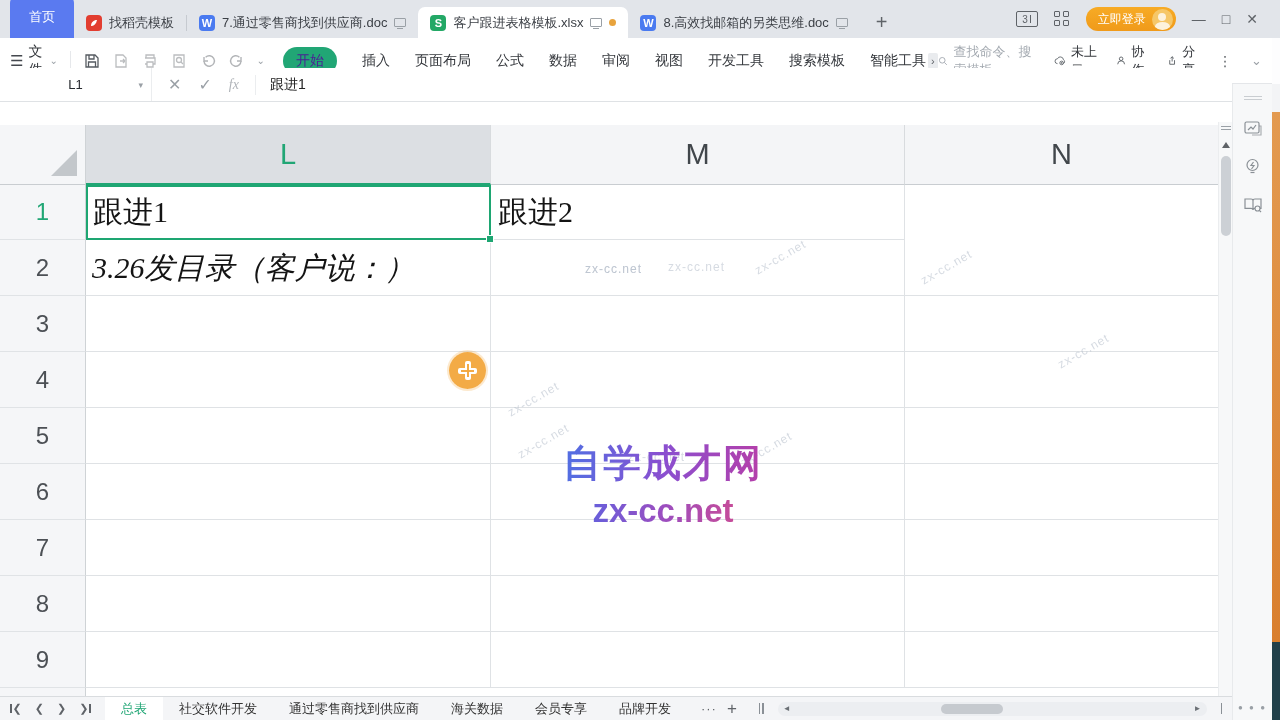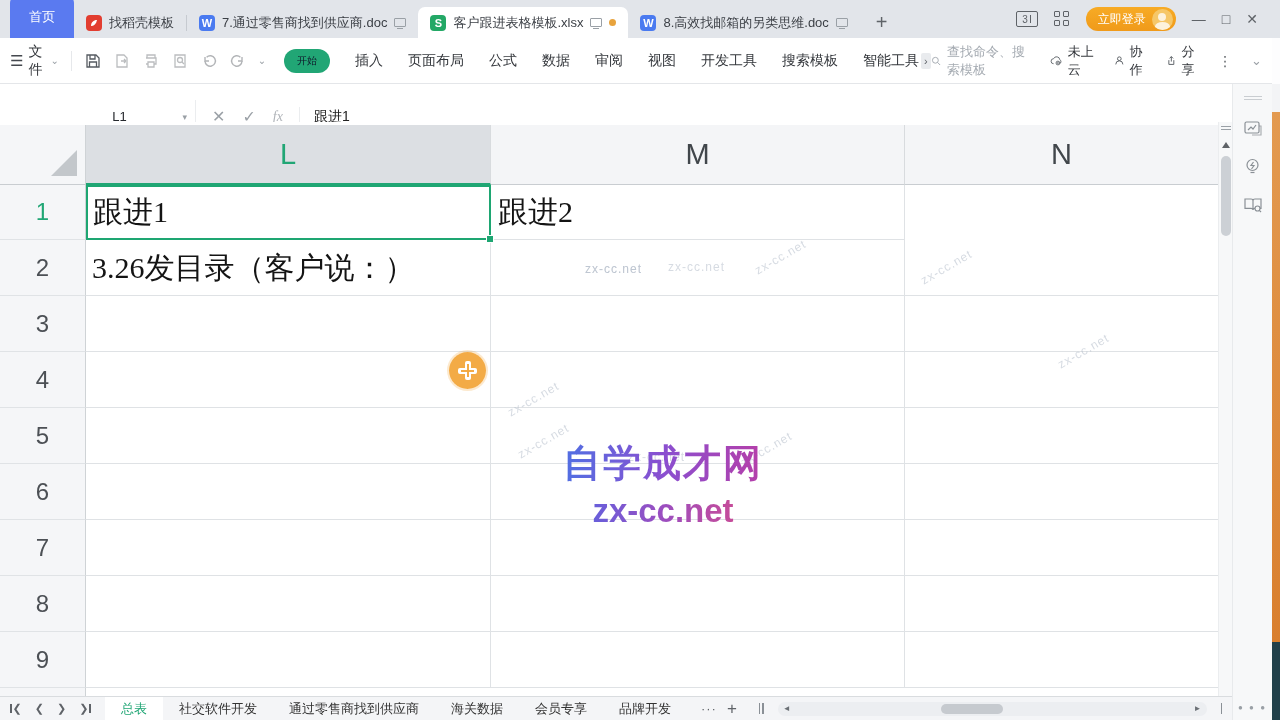--- a/index.html
+++ b/index.html
@@ -39,31 +39,31 @@
   
   #menubar { position:absolute; left:0; top:38px; width:1272px; height:46px; background:#fff; border-bottom:1px solid #e4e6e9;
              display:flex; align-items:center; padding:0 10px; }
   .file-group { display:flex; align-items:center; gap:5px; font-size:14px; color:#35383d; }
   .ham { font-size:15px; color:#44484e; }
   .tinycaret { font-size:10px; color:#9aa0a6; }
   .qdiv { width:1px; height:20px; background:#e6e8eb; margin:0 12px; }
   .qbar { display:flex; align-items:center; gap:11px; }
   .qbar svg { display:block; }
   .rtabs { display:flex; align-items:center; gap:25px; margin-left:18px; font-size:14px; color:#35383d; white-space:nowrap; }
-  .pill { background:#21a675; color:#0f172a; padding:5px 13px; border-radius:15px; font-size:10px;text-align:center; }
+  .pill { background:#21a675; color:#4c1d95; padding:5px 13px; border-radius:15px; font-size:14px;text-align:center; }
   .smart { display:flex; align-items:center; gap:2px; }
   .smart .chev { background:#e9ebee; color:#5f6368; font-size:11px; padding:2px 3px; border-radius:2px; }
   .mright { margin-left:auto; display:flex; align-items:center; gap:18px; }
   .searchbox { display:flex; align-items:center; gap:6px; color:#a4aab1; font-size:13px; }
   .mitem { display:flex; align-items:center; gap:5px; font-size:13px; color:#35383d; }
   .vdots { color:#5f6368; font-size:14px; letter-spacing:1px; }
 
   
-  #formulabar { position:absolute; left:0; top:100px; width:1232px; height:34px; background:#fff;
-                border-bottom:1px solid #dfe2e5; display:flex; align-items:center;padding-left:44px; }
+  #formulabar { position:absolute; left:0; top:68px; width:1232px; height:34px; background:#fff;
+                border-bottom:1px solid #dfe2e5; display:flex; align-items:center; }
   .namebox { width:152px; height:100%; display:flex; align-items:center; position:relative; border-right:1px solid #ebedef; }
   .namebox .nbtext { flex:1; text-align:center; font-size:13px; color:#26292e; }
   .namebox .nbcaret { position:absolute; right:8px; font-size:9px; color:#9aa0a6; }
   .fbicons { display:flex; align-items:center; gap:17px; padding:0 16px; color:#9aa0a6; }
   .fx { font-family:"Liberation Serif",serif; font-style:italic; font-size:14px; color:#b0b4b9; }
   .fdiv { width:1px; height:20px; background:#ebedef; }
   .fcontent { padding-left:14px; font-size:14px; color:#222; }
 
   
   #grid { position:absolute; left:0; top:122px; width:1218px; height:574px; background:#fff; overflow:hidden; }
@@ -348,21 +348,21 @@
   <div class="cell" style="left:491px;top:398px;width:414px;height:56px;"></div>
   <div class="cell" style="left:905px;top:398px;width:313px;height:56px;border-right:none;"></div>
   <div class="cell" style="left:86px;top:454px;width:405px;height:56px;"></div>
   <div class="cell" style="left:491px;top:454px;width:414px;height:56px;"></div>
   <div class="cell" style="left:905px;top:454px;width:313px;height:56px;border-right:none;"></div>
   <div class="cell" style="left:86px;top:510px;width:405px;height:56px;"></div>
   <div class="cell" style="left:491px;top:510px;width:414px;height:56px;"></div>
   <div class="cell" style="left:905px;top:510px;width:313px;height:56px;border-right:none;"></div>
 
   <div class="spill" style="left:92px;top:118px;height:56px;display:flex;align-items:center;">
-    <span class="celltext" style="padding-left:0;">3.26发目录（客户说：）</span>
+    <span class="celltext" style="padding-left:0;font-style:italic;">3.26发目录（客户说：）</span>
   </div>
 
   <div class="wm-tile rot" style="left:505px;top:270px;">zx-cc.net</div>
   <div class="wm-tile" style="left:585px;top:140px;">zx-cc.net</div>
   <div class="wm-tile" style="left:585px;top:140px;">zx-cc.net</div>
   <div class="wm-tile" style="left:668px;top:138px;">zx-cc.net</div>
   <div class="wm-tile rot" style="left:752px;top:128px;">zx-cc.net</div>
   <div class="wm-tile rot" style="left:918px;top:138px;">zx-cc.net</div>
   <div class="wm-tile rot" style="left:515px;top:312px;">zx-cc.net</div>
   <div class="wm-tile" style="left:628px;top:328px;">zx-cc.net</div>

